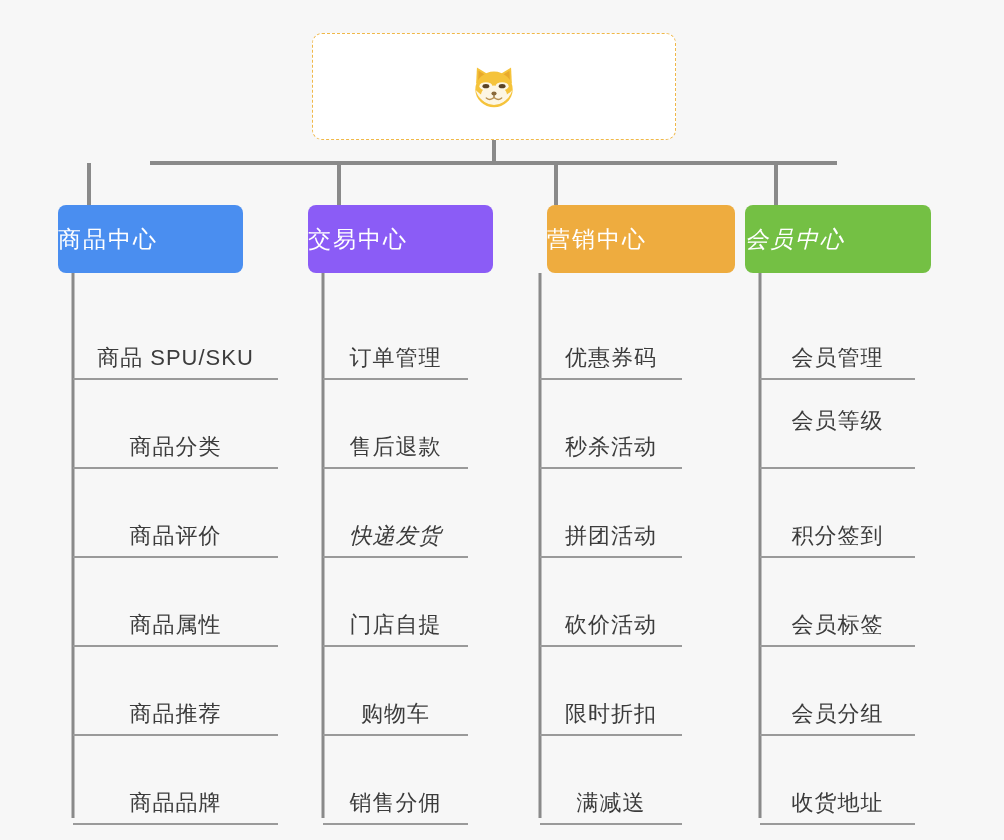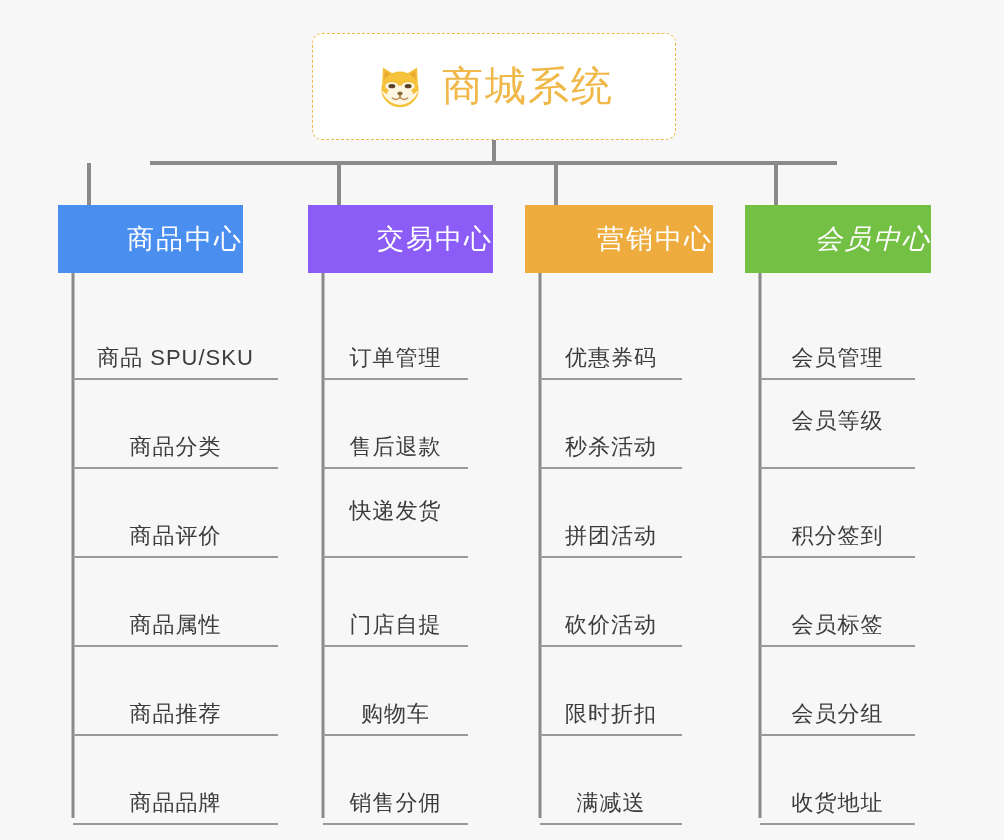--- a/index.html
+++ b/index.html
@@ -60,26 +60,26 @@
     width: 52px;
     height: 52px;
     flex: 0 0 52px;
     display: block;
   }
 
   
   .cat-box {
     position: absolute;
     height: 68px;
-    border-radius: 0;
+    border-radius: 8px;
     display: flex;
     align-items: center;
-    justify-content: flex-end;
+    justify-content: flex-start;
     color: #ffffff;
-    font-size: 27px;
+    font-size: 23px;
     letter-spacing: 2px;
     white-space: nowrap;
     box-sizing: border-box;
   }
 
   
   .leaf {
     position: absolute;
     box-sizing: border-box;
     height: 89px;
@@ -153,21 +153,20 @@
 
       <ellipse cx="22" cy="31" rx="4.2" ry="2.6" fill="#5a4326"></ellipse>
       <ellipse cx="42" cy="31" rx="4.2" ry="2.6" fill="#5a4326"></ellipse>
 
       <ellipse cx="32" cy="40" rx="3.2" ry="2.4" fill="#8a6a3a"></ellipse>
 
       <path d="M32 42.5 L32 45" stroke="#8a6a3a" stroke-width="1.6" fill="none" stroke-linecap="round"></path>
       <path d="M32 45 q-5 4.5 -9.5 0.5" stroke="#b89050" stroke-width="1.7" fill="none" stroke-linecap="round"></path>
       <path d="M32 45 q5 4.5 9.5 0.5" stroke="#b89050" stroke-width="1.7" fill="none" stroke-linecap="round"></path>
     </svg>
-    <span class="root-title">商城系统</span>
   </div>
 
   <div id="branch-layer">
       <div class="cat-box" style="left: 58px; top: 205px; width: 185px; background: rgb(74, 142, 240);">
         <span>商品中心</span>
       </div>
       <div class="leaf" style="left: 73px; top: 290px; width: 205px;">
         <span>商品 SPU/SKU</span>
       </div>
       <div class="leaf" style="left: 73px; top: 379px; width: 205px;">
@@ -187,33 +186,33 @@
       </div>
       <div class="cat-box" style="left: 308px; top: 205px; width: 185px; background: #8b5cf6;">
         <span>交易中心</span>
       </div>
       <div class="leaf" style="left: 323px; top: 290px; width: 145px;">
         <span>订单管理</span>
       </div>
       <div class="leaf" style="left: 323px; top: 379px; width: 145px;">
         <span>售后退款</span>
       </div>
-      <div class="leaf" style="left: 323px; top: 443px; width: 145px;">
+      <div class="leaf" style="left: 323px; top: 468px; width: 145px; font-style: italic;">
         <span>快递发货</span>
       </div>
       <div class="leaf" style="left: 323px; top: 557px; width: 145px;">
         <span>门店自提</span>
       </div>
       <div class="leaf" style="left: 323px; top: 646px; width: 145px;">
         <span>购物车</span>
       </div>
       <div class="leaf" style="left: 323px; top: 735px; width: 145px;">
         <span>销售分佣</span>
       </div>
-      <div class="cat-box" style="left: 525px; top: 205px; width: 188px; background: rgb(238, 172, 63); padding-left: 8px;">
+      <div class="cat-box" style="left: 547px; top: 205px; width: 188px; background: rgb(238, 172, 63);">
         <span>营销中心</span>
       </div>
       <div class="leaf" style="left: 540px; top: 290px; width: 142px;">
         <span>优惠券码</span>
       </div>
       <div class="leaf" style="left: 540px; top: 379px; width: 142px;">
         <span>秒杀活动</span>
       </div>
       <div class="leaf" style="left: 540px; top: 468px; width: 142px;">
         <span>拼团活动</span>

